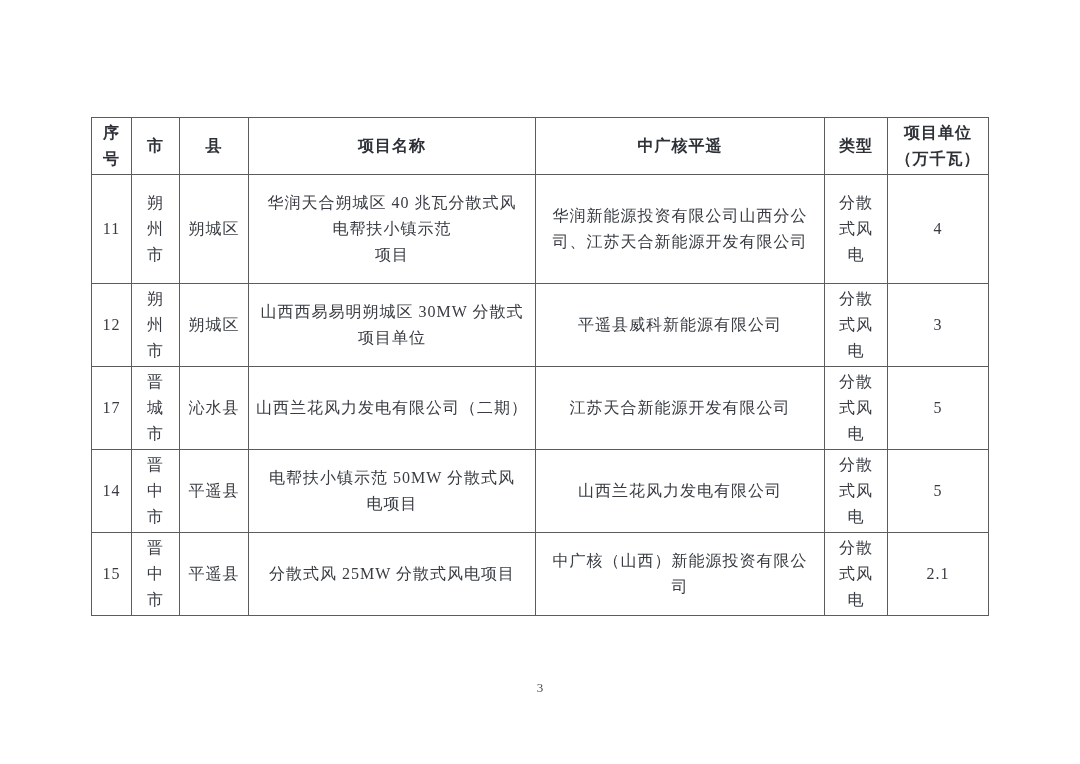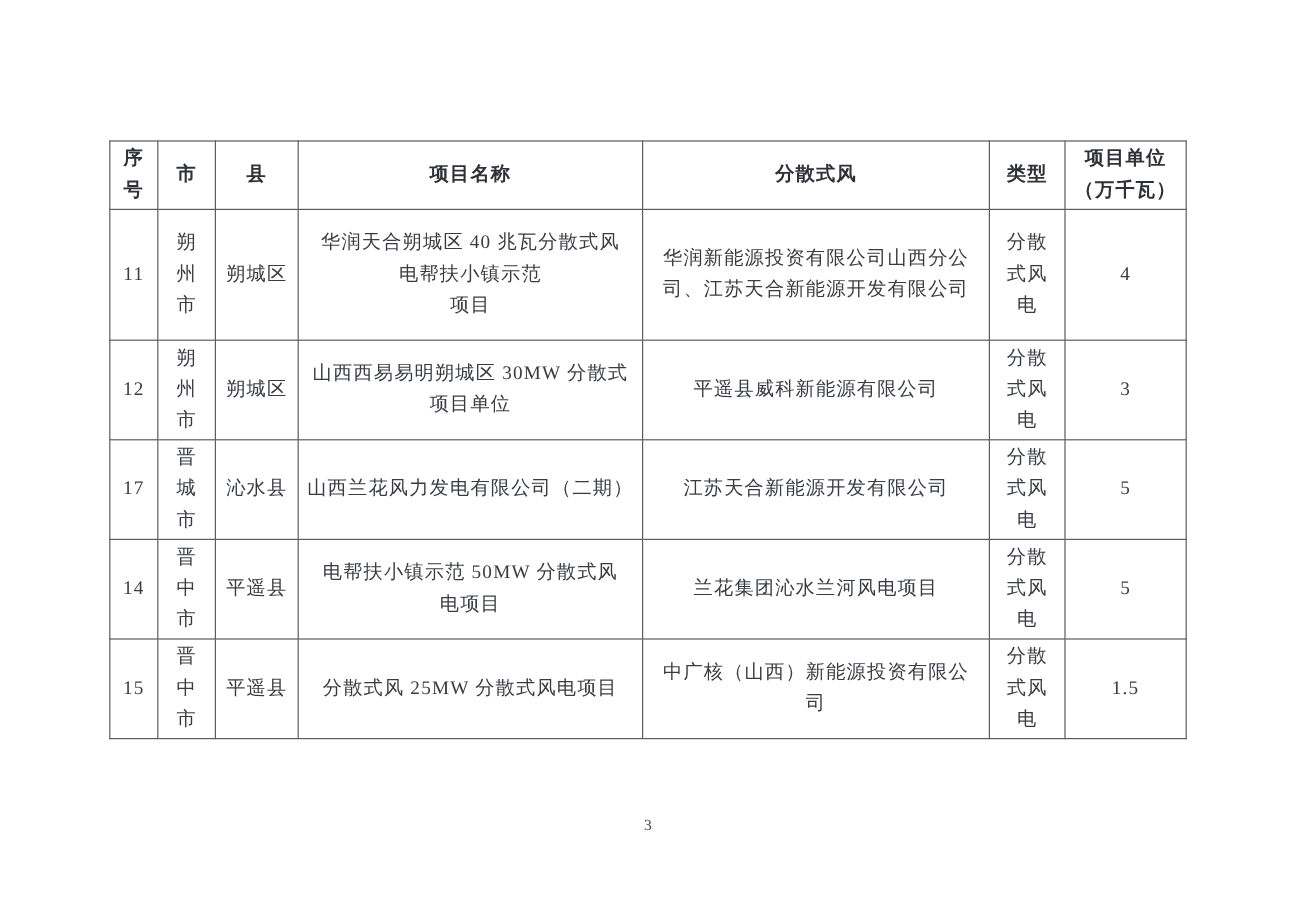--- a/index.html
+++ b/index.html
@@ -75,21 +75,21 @@
       <col style="width:63px">
       <col style="width:101px">
     </colgroup>
     <thead>
       <tr>
         <th>序
 号</th>
         <th>市</th>
         <th>县</th>
         <th>项目名称</th>
-        <th>分散式风</th>
+        <th>中广核平遥</th>
         <th>类型</th>
         <th>项目单位
 （万千瓦）</th>
       </tr>
     </thead>
     <tbody>
         <tr>
           <td>11</td>
           <td>朔
 州
@@ -133,38 +133,38 @@
           <td>5</td>
         </tr>
         <tr>
           <td>14</td>
           <td>晋
 中
 市</td>
           <td>平遥县</td>
           <td>电帮扶小镇示范 50MW 分散式风
 电项目</td>
-          <td>兰花集团沁水兰河风电项目</td>
+          <td>山西兰花风力发电有限公司</td>
           <td>分散
 式风
 电</td>
           <td>5</td>
         </tr>
         <tr>
           <td>15</td>
           <td>晋
 中
 市</td>
           <td>平遥县</td>
           <td>分散式风 25MW 分散式风电项目</td>
           <td>中广核（山西）新能源投资有限公
 司</td>
           <td>分散
 式风
 电</td>
-          <td>1.5</td>
+          <td>2.1</td>
         </tr>
       </tbody>
   </table>
 
   <div class="page-number">3</div>
 
 </div>
 
 </body></html>

